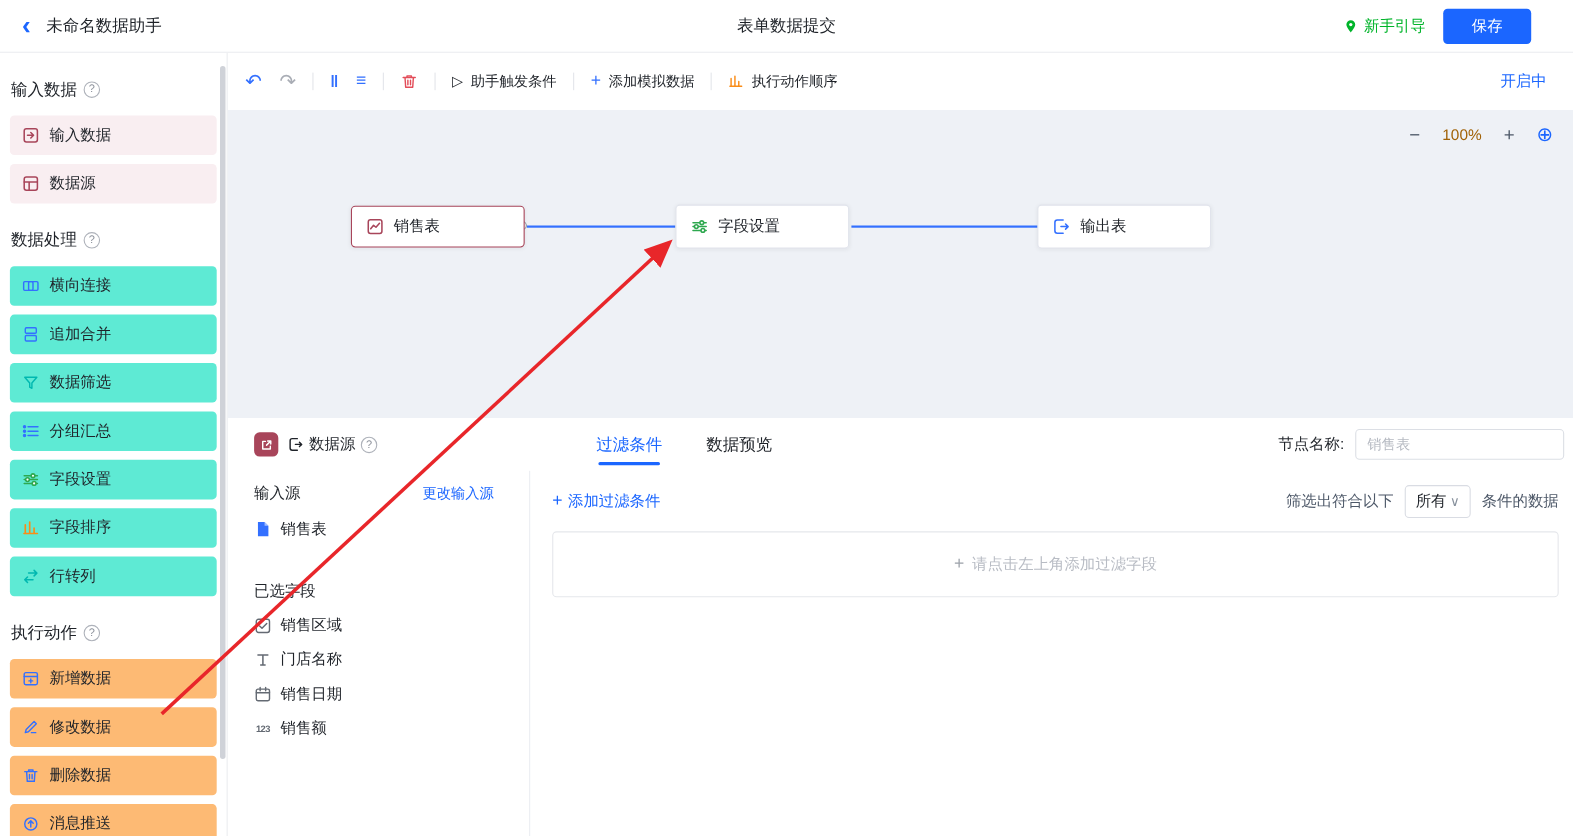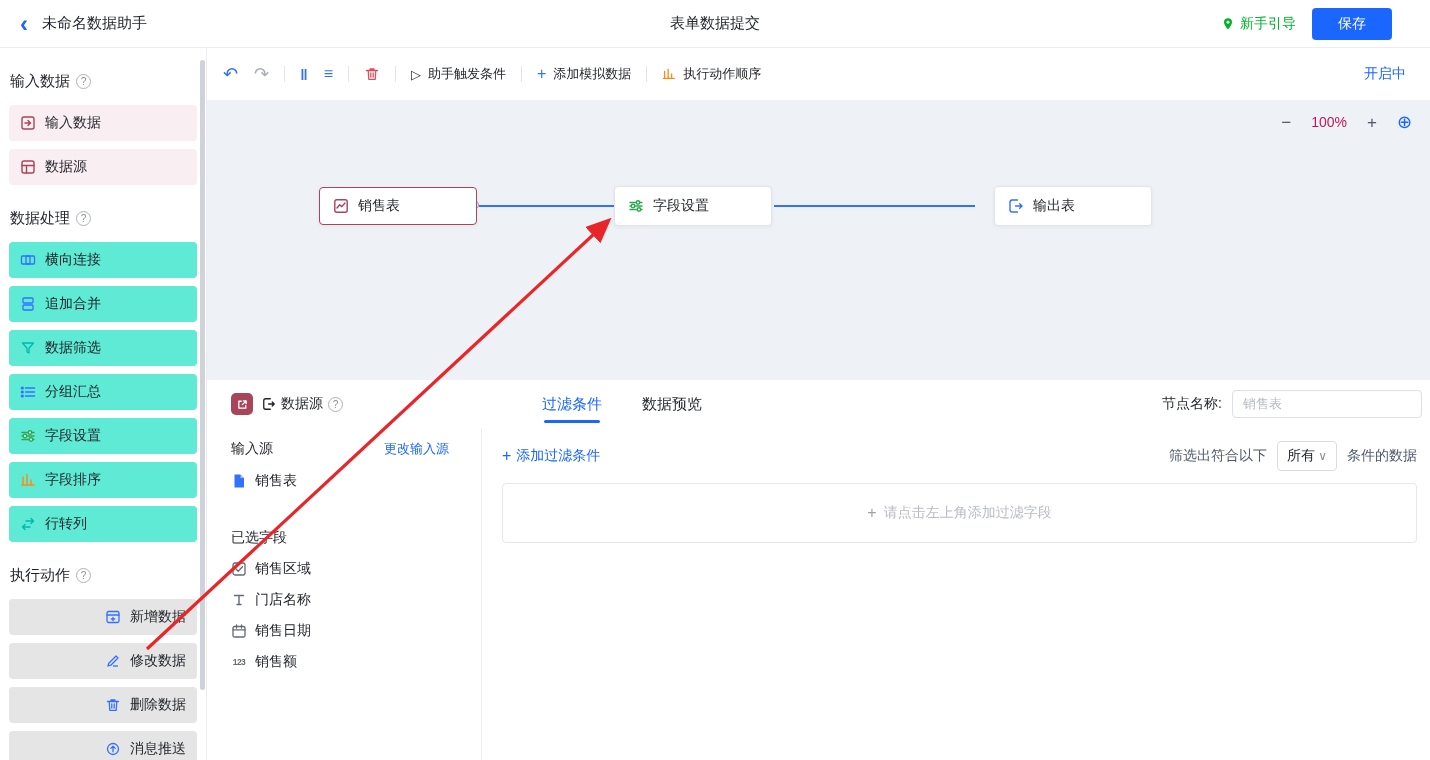--- a/index.html
+++ b/index.html
@@ -21,21 +21,21 @@
   
   .layout { display:flex; height:712px; }
 
   
   .sidebar { width:207px; border-right:1px solid #ebedf0; position:relative; overflow:hidden; flex:none; }
   .side-title { margin:24px 10px 14px; font-size:15px; display:flex; align-items:center; gap:6px; }
   .side-item { height:36px; margin:0 9px 8px; border-radius:4px; display:flex; align-items:center;
     gap:9px; padding:0 11px; font-size:14px; cursor:pointer; }
   .s-pink { background:#f9eef1; }
   .s-lav  { background:#5eead4; }
-  .s-blue { background:#e5e5e5;justify-content:flex-end; }
+  .s-blue { background:#fdba74; }
   .side-scrollbar { position:absolute; right:1px; top:12px; width:5px; height:630px;
     background:#cfd2d8; border-radius:3px; }
   .help { width:15px; height:15px; border:1px solid #aeb2ba; border-radius:50%; color:#8a8f99;
     font-size:10px; display:inline-flex; align-items:center; justify-content:center; flex:none; }
 
   .ic { width:16px; height:16px; display:block; flex:none; }
   .ic14 { width:14px; height:14px; }
   .c-maroon { color:#a8455a; } .c-blue { color:#3370ff; } .c-teal { color:#00b8b0; }
   .c-green { color:#2ea84f; } .c-orange { color:#fa8c16; } .c-gray { color:#646a73; }
   .c-red { color:#e34d59; } .c-dark { color:#1f2329; }
@@ -46,21 +46,21 @@
   .tb-icon { font-size:18px; line-height:1; cursor:pointer; }
   .tb-div { width:1px; height:16px; background:#e3e5ea; margin:0 15px; }
   .tb-group { display:flex; align-items:center; gap:7px; font-size:13px; cursor:pointer; }
   .tb-gap { margin-left:16px; }
   .status-on { margin-left:auto; color:#1b66ff; font-size:14px; cursor:pointer; }
 
   
   .canvas { height:280px; background:#eef1f6; position:relative; }
   .zoomctl { position:absolute; right:18px; top:13px; display:flex; align-items:center; gap:20px; }
   .zoom-btn { font-size:17px; color:#4e5969; cursor:pointer; line-height:1; }
-  .zoom-val { font-size:14px; color:#be185d; }
+  .zoom-val { font-size:14px; color:#a16207; }
   .zoom-loc { font-size:18px; color:#1b66ff; cursor:pointer; line-height:1; }
   .node { position:absolute; width:158px; height:40px; background:#fff; border:1px solid #e1e4ec;
     border-radius:4px; display:flex; align-items:center; gap:9px; padding:0 13px; font-size:14px;
     box-shadow:0 1px 4px rgba(31,35,41,.06); cursor:pointer; }
   .node.selected { border:1.5px solid #a8455a; }
   .edge { position:absolute; height:2px; background:#3370ff; top:105px; }
   .handle-dot { position:absolute; width:8px; height:8px; border-radius:50%; background:#fff;
     border:1.5px solid #8f959e; top:101px; }
 
   
@@ -287,21 +287,21 @@
         </div>
         <div class="node" style="left:407px;top:86px">
           <svg class="ic c-green" viewBox="0 0 16 16" fill="none" stroke="currentColor" stroke-width="1.4" stroke-linecap="round">
               <path d="M2 4.5h12 M2 8h12 M2 11.5h12"></path>
               <circle cx="10" cy="4.5" r="1.7" fill="#fff"></circle>
               <circle cx="5" cy="8" r="1.7" fill="#fff"></circle>
               <circle cx="11" cy="11.5" r="1.7" fill="#fff"></circle>
             </svg>
           <span>字段设置</span>
         </div>
-        <div class="node" style="left:787px;top:86px">
+        <div class="node" style="left:736px;top:86px">
           <svg class="ic c-blue" viewBox="0 0 16 16" fill="none" stroke="currentColor" stroke-width="1.4" stroke-linecap="round" stroke-linejoin="round">
               <path d="M9.5 2H4.2C3 2 2 3 2 4.2v7.6C2 13 3 14 4.2 14h5.3 M7.5 8H14 M11.7 5.7 14 8l-2.3 2.3"></path>
             </svg>
           <span>输出表</span>
         </div>
       </div>
 
       <div class="panel">
         <div class="p-header">
           <span class="src-badge">

